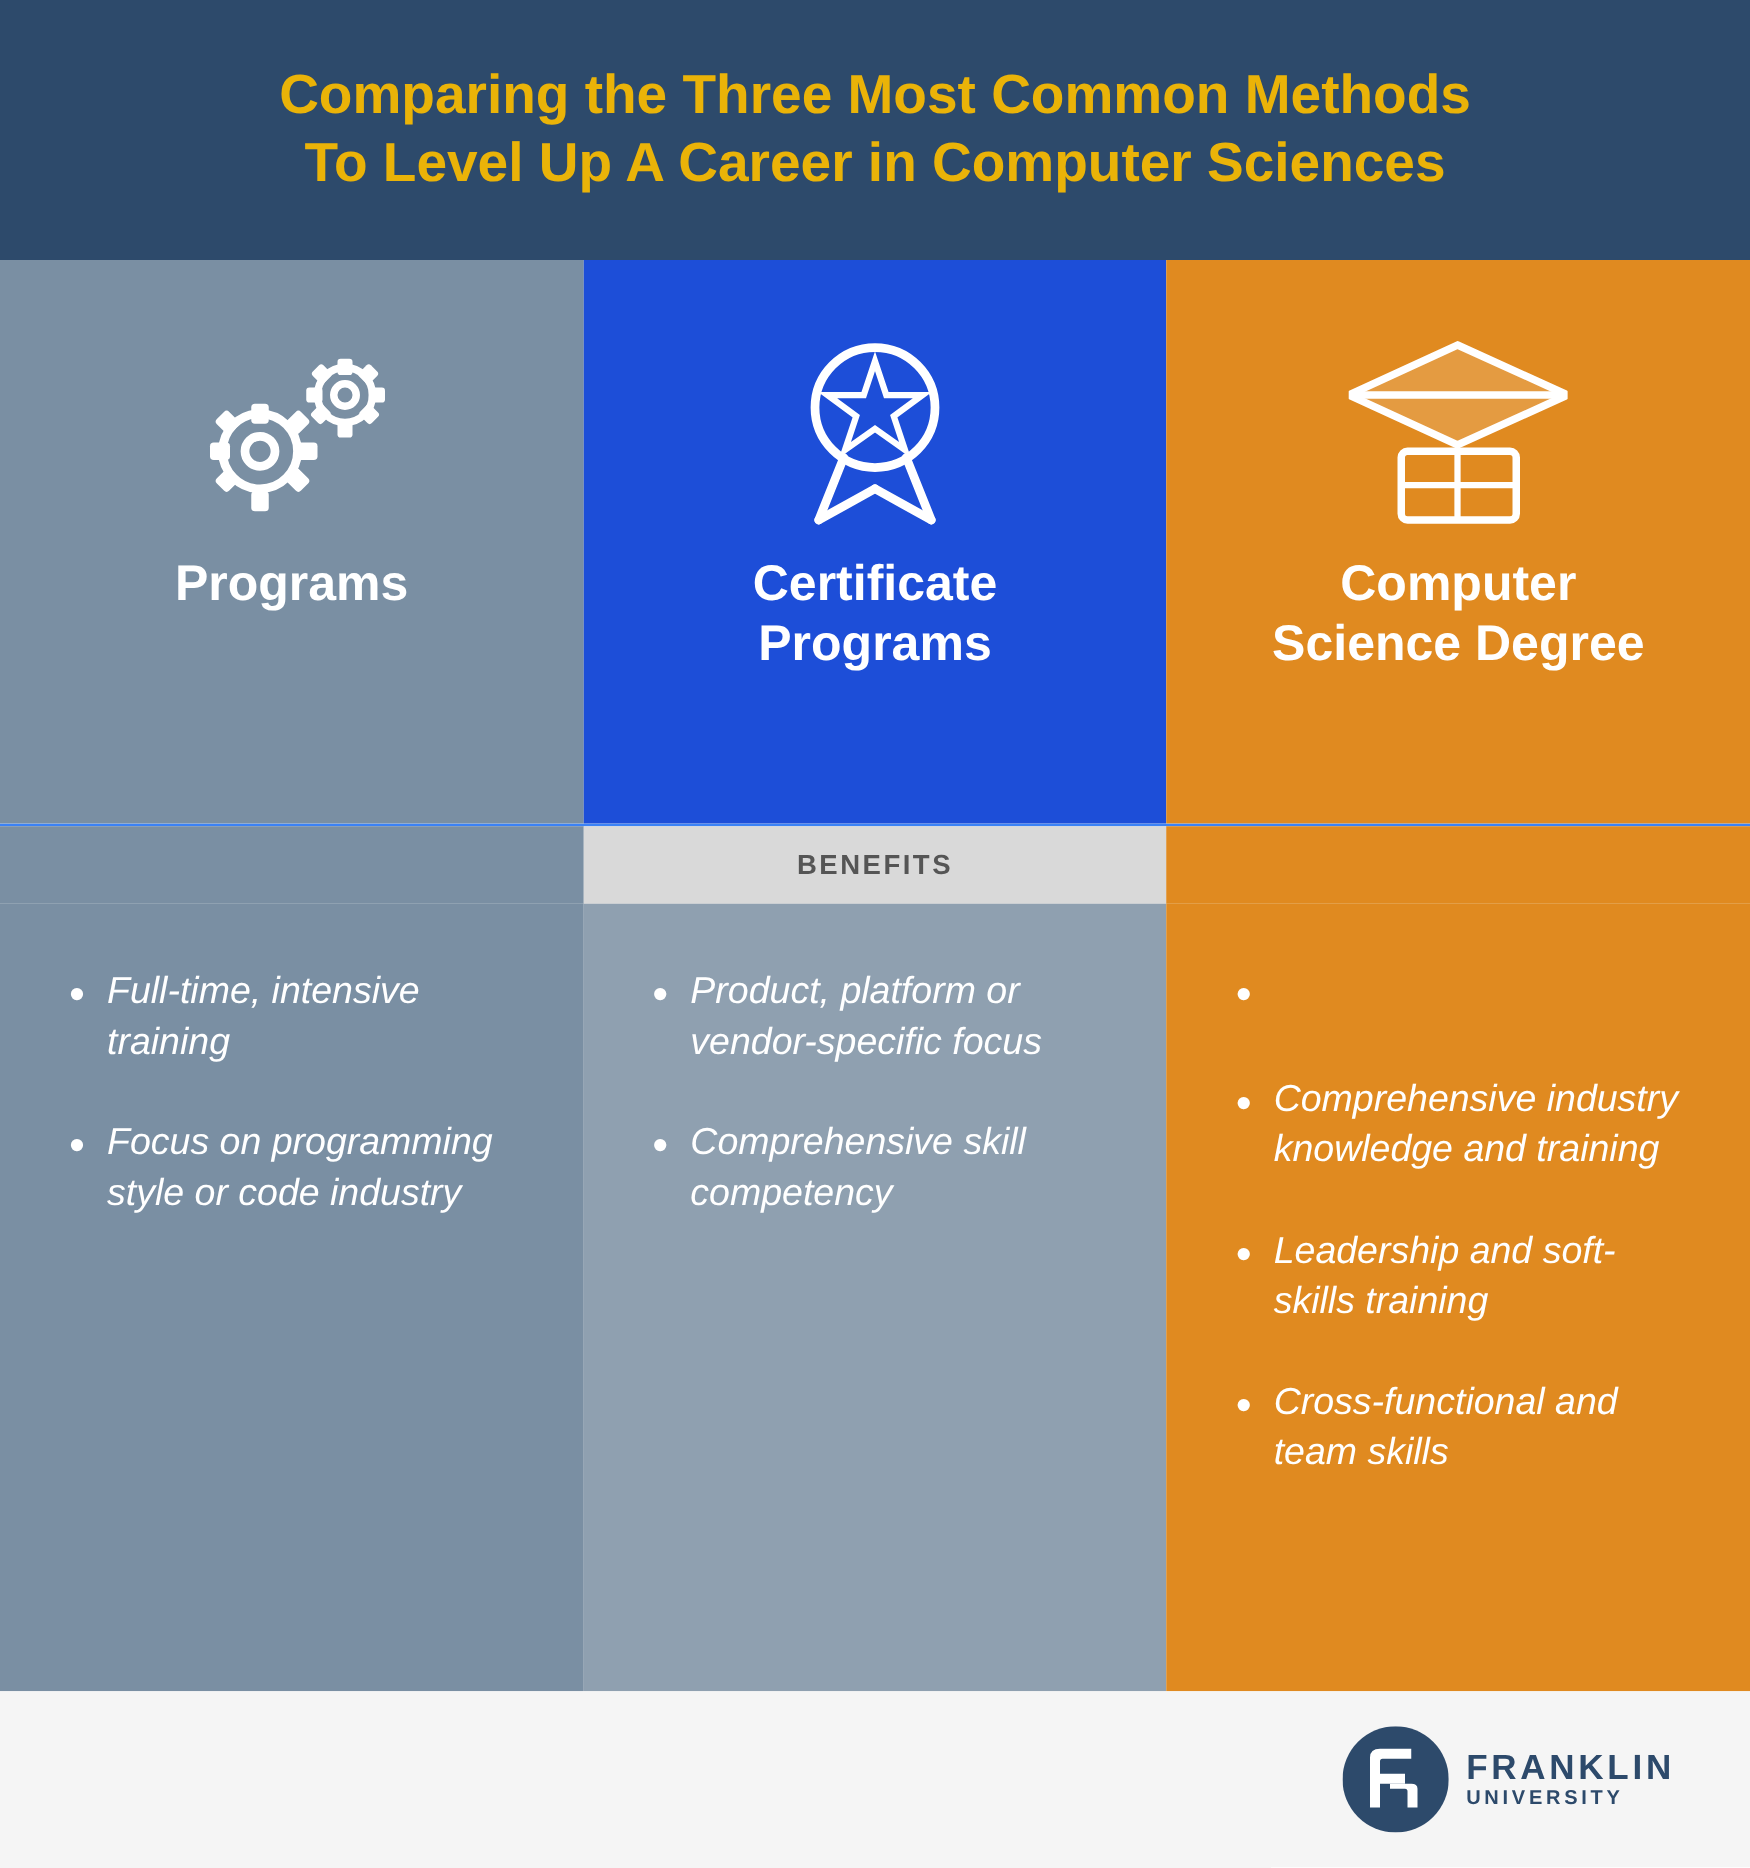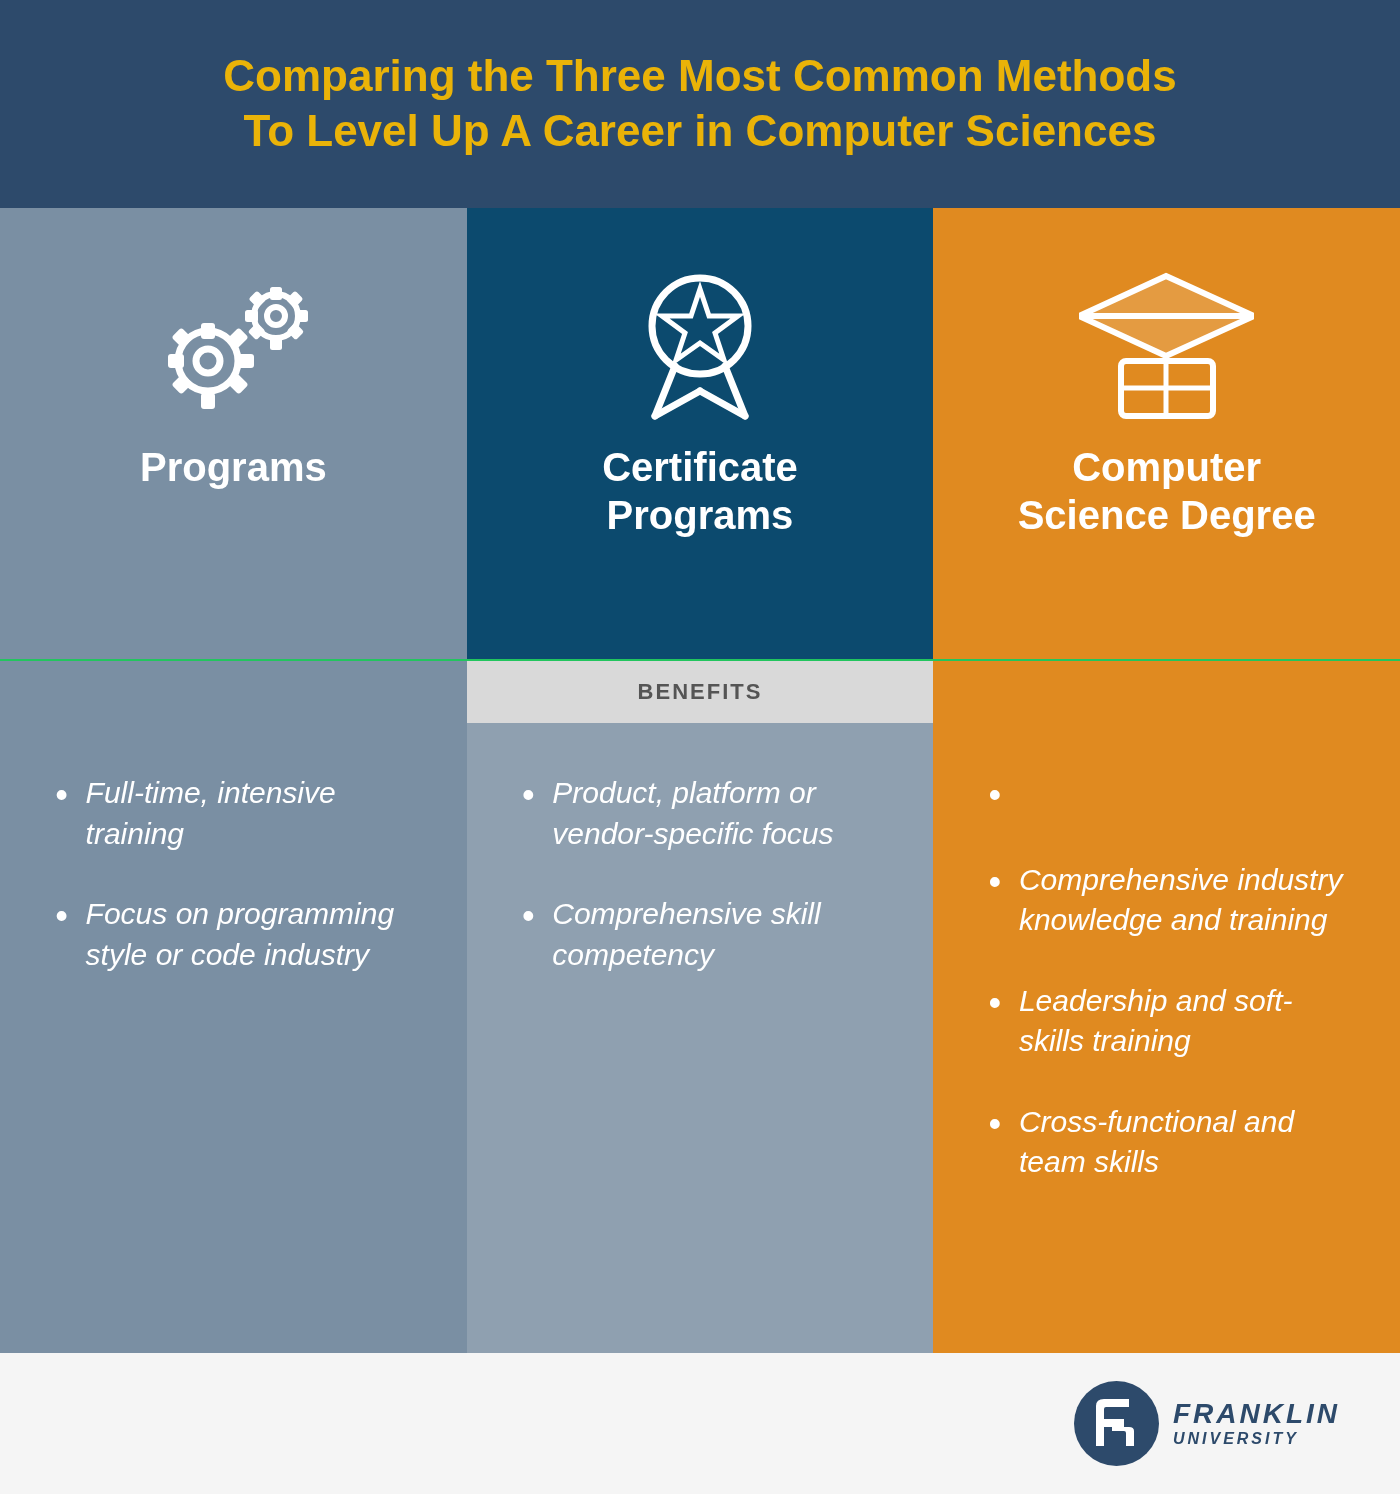--- a/index.html
+++ b/index.html
@@ -27,21 +27,21 @@
       display: grid;
       grid-template-columns: 1fr 1fr 1fr;
       flex: 1;
     }
 
     .col-bootcamp {
       background: #7a8fa3;
     }
 
     .col-cert {
-      background: #0c4a6e;
+      background: #1d4ed8;
     }
 
     .col-degree {
       background: #e08a20;
     }
 
     
     .icon-section {
       display: flex;
       flex-direction: column;
@@ -65,21 +65,21 @@
       text-align: center;
       line-height: 1.2;
       padding-bottom: 20px;
     }
 
     
     .benefits-header-row {
       display: grid;
       grid-template-columns: 1fr 1fr 1fr;
       background: #f0f0f0;
-      border-top: 2px solid #22c55e;
+      border-top: 2px solid #3b82f6;
     }
 
     .benefits-label-cell {
       background: #d9d9d9;
       text-align: center;
       padding: 18px;
       font-size: 22px;
       font-weight: 700;
       letter-spacing: 2px;
       color: #555;
@@ -140,21 +140,20 @@
     }
 
     
     .footer {
       background: #f5f5f5;
       display: flex;
       justify-content: flex-end;
       align-items: center;
       padding: 28px 60px;
       min-height: 130px;
-      font-style: italic;
     }
 
     .franklin-logo {
       display: flex;
       align-items: center;
       gap: 14px;
     }
 
     .franklin-logo-text {
       display: flex;

